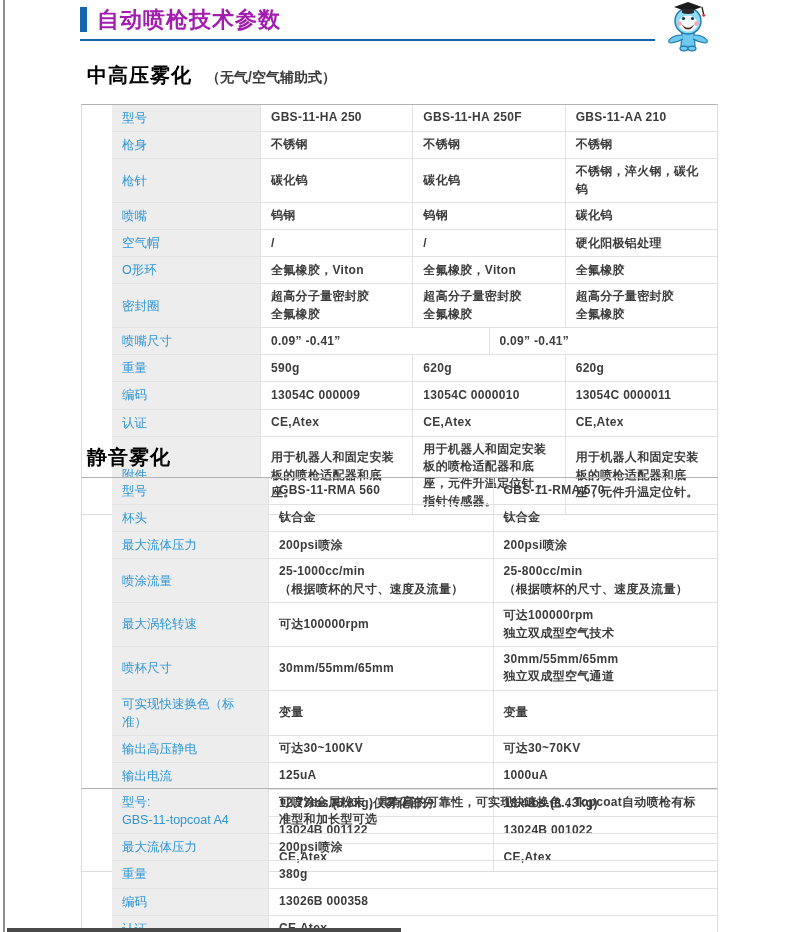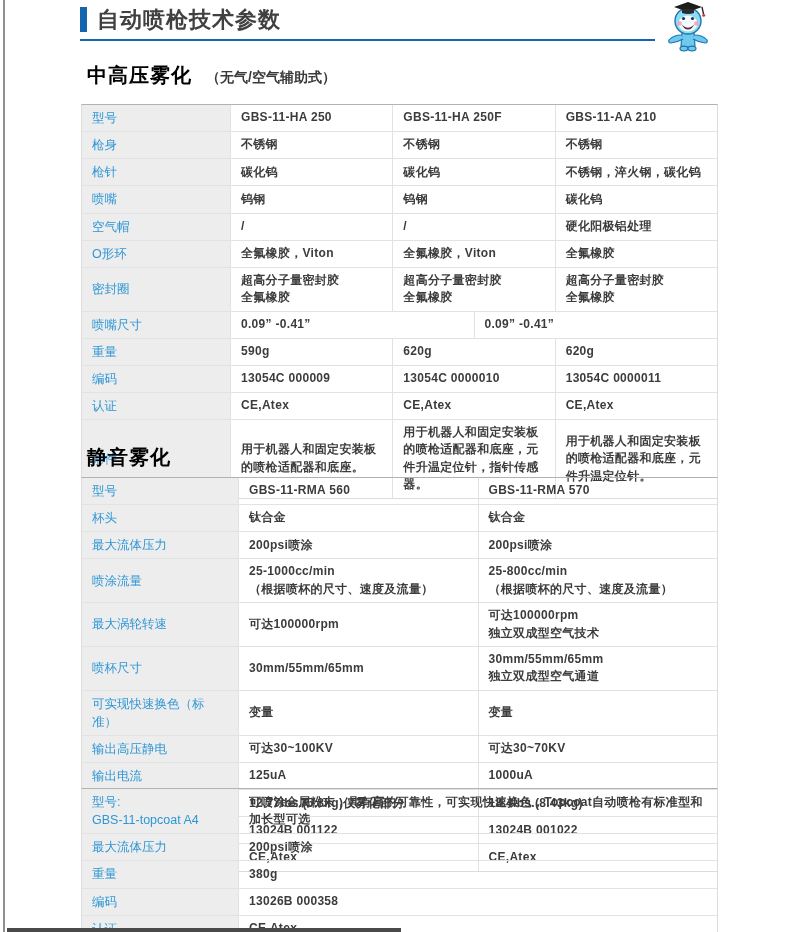--- a/index.html
+++ b/index.html
@@ -5,35 +5,35 @@
   html,body{margin:0;padding:0;}
   body{
     width:792px;height:932px;position:relative;background:#ffffff;
     font-family:"Liberation Sans","DejaVu Sans",sans-serif;overflow:hidden;
   }
   .left-edge{position:absolute;left:3px;top:0;width:2px;height:932px;background:#8f8f8f;}
   .bottom-bar{position:absolute;left:7px;top:928px;width:394px;height:4px;background:#4a4a4a;}
 
   
   .header-accent{position:absolute;left:80px;top:7px;width:7px;height:25px;background:#1464ae;}
-  .page-title{position:absolute;left:97px;top:5px;font-size:22px;font-weight:bold;color:#404040;letter-spacing:1px;}
+  .page-title{position:absolute;left:97px;top:5px;font-size:22px;font-weight:bold;color:#a21caf;letter-spacing:1px;}
   .header-underline{position:absolute;left:80px;top:39px;width:575px;height:2px;background:#1464ae;}
   .mascot{position:absolute;left:654px;top:0px;width:68px;height:58px;}
 
   
   .section-title{position:absolute;left:87px;white-space:nowrap;}
   .section-title .big{font-size:20px;font-weight:bold;color:#000000;letter-spacing:1px;}
   .section-title .sub{font-size:14px;font-weight:bold;color:#3a3a3a;margin-left:14px;}
   #sec1-title{top:62px;}
   #sec2-title{top:444px;}
 
   
   .spec-table{
     position:absolute;left:81px;width:637px;box-sizing:border-box;
-    border:1px solid #dcdcdc;border-top:1px solid #b2b2b2;
+    border:1px solid #dcdcdc;border-top:1px solid #b2b2b2;padding-left:30px;
   }
   .trow{display:flex;border-bottom:1px solid #e2e2e2;}
   .trow:last-child{border-bottom:none;}
   .tcell{
     box-sizing:border-box;padding:4px 10px;font-size:12px;line-height:1.45;
     white-space:pre-line;border-right:1px solid #e2e2e2;display:flex;align-items:center;
     min-height:23px;
   }
   .tcell:last-child{border-right:none;}
   .tcell.label{background:#ededed;color:#2e96d5;font-size:12.5px;flex:none;}

